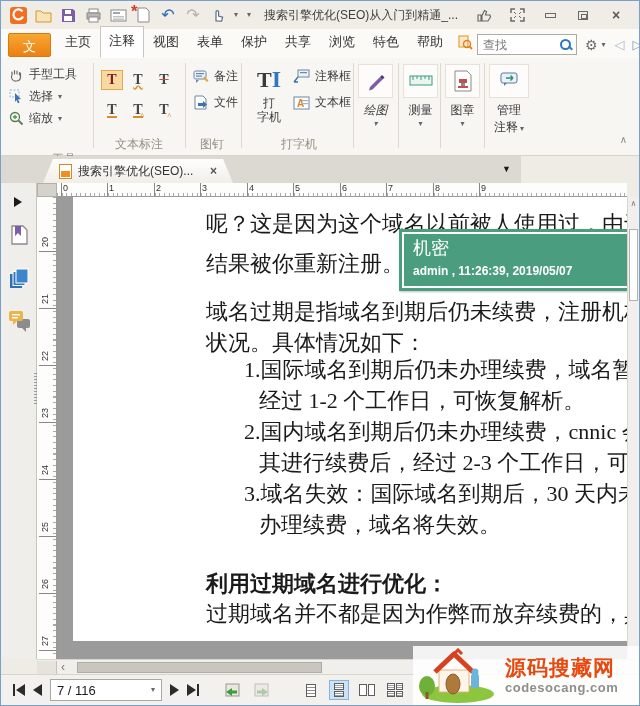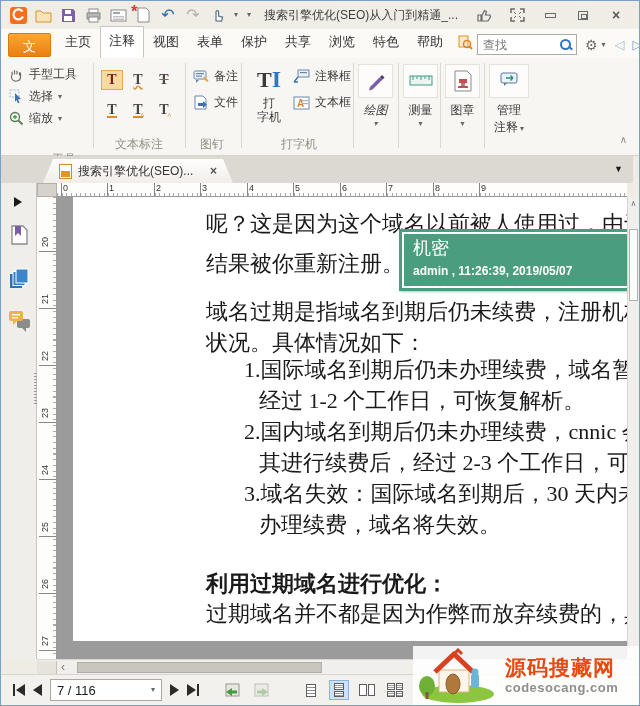--- a/index.html
+++ b/index.html
@@ -45,21 +45,21 @@
   .t-wavy{text-decoration:underline;text-decoration-style:wavy;text-decoration-color:#d98c2b;}
   .t-strike{text-decoration:line-through;text-decoration-color:#c0504d;}
   .t-under{border-bottom:2px solid #d98c2b;line-height:13px;}
   .t-caret{position:absolute;font-size:8px;color:#e09a3e;bottom:-1px;}
   .bigbtn{position:absolute;width:41px;top:6px;text-align:center;font-size:12px;color:#3c3c3c;}
   .bigbtn .bicon{height:34px;display:flex;align-items:center;justify-content:center;border:1px solid #e6e2da;background:#fdfcfa;margin:0 3px 4px 3px;}
   .bigbtn .caret{display:block;margin-top:1px;}
   .collapse{position:absolute;right:12px;top:76px;font-size:10px;color:#8b8b8b;}
 
   
-  .tabbar{left:0;top:155px;width:632px;height:27px;background:#dcd9d2;}
+  .tabbar{left:0;top:155px;width:520px;height:27px;background:#dcd9d2;}
   .doctab{position:absolute;left:42px;top:3px;width:190px;height:24px;background:linear-gradient(#fefefd,#f1eee8);
     clip-path:polygon(10px 0,calc(100% - 10px) 0,100% 100%,0 100%);
     display:flex;align-items:center;padding:0 16px;gap:6px;font-size:12px;color:#333;}
   .pdficon{width:13px;height:15px;background:#fff;border:1px solid #cf8a2a;position:relative;flex:0 0 auto;}
   .pdficon:after{content:"";position:absolute;left:1px;bottom:1px;right:1px;height:6px;background:#ef8f1f;}
   .tabclose{margin-left:auto;color:#555;font-size:12px;font-weight:bold;}
   .tabmenu{position:absolute;right:10px;top:8px;font-size:9px;color:#1a1a1a;}
 
   
   .sidebar{left:0;top:182px;width:36px;height:476px;background:#f0eeea;border-right:1px solid #c8c5be;}

